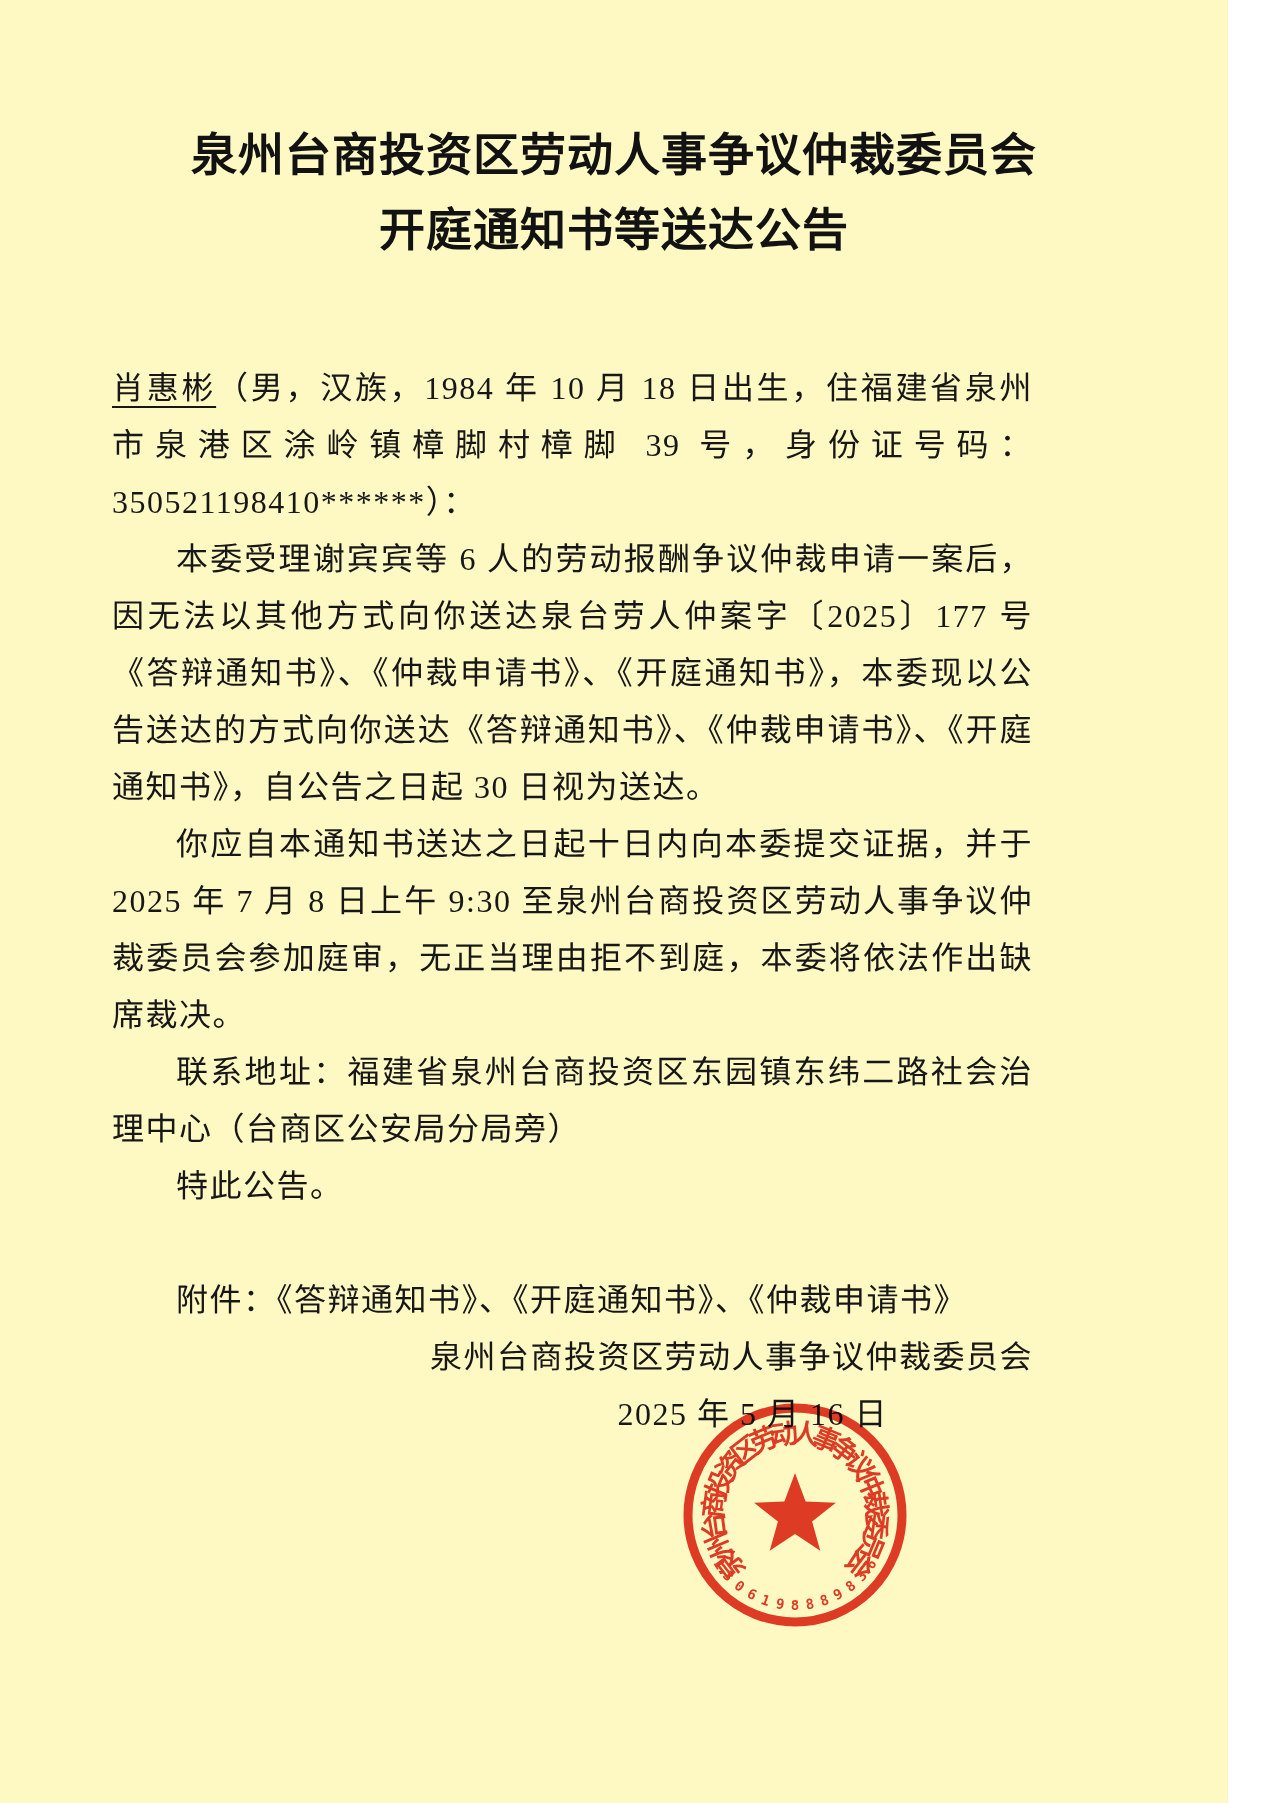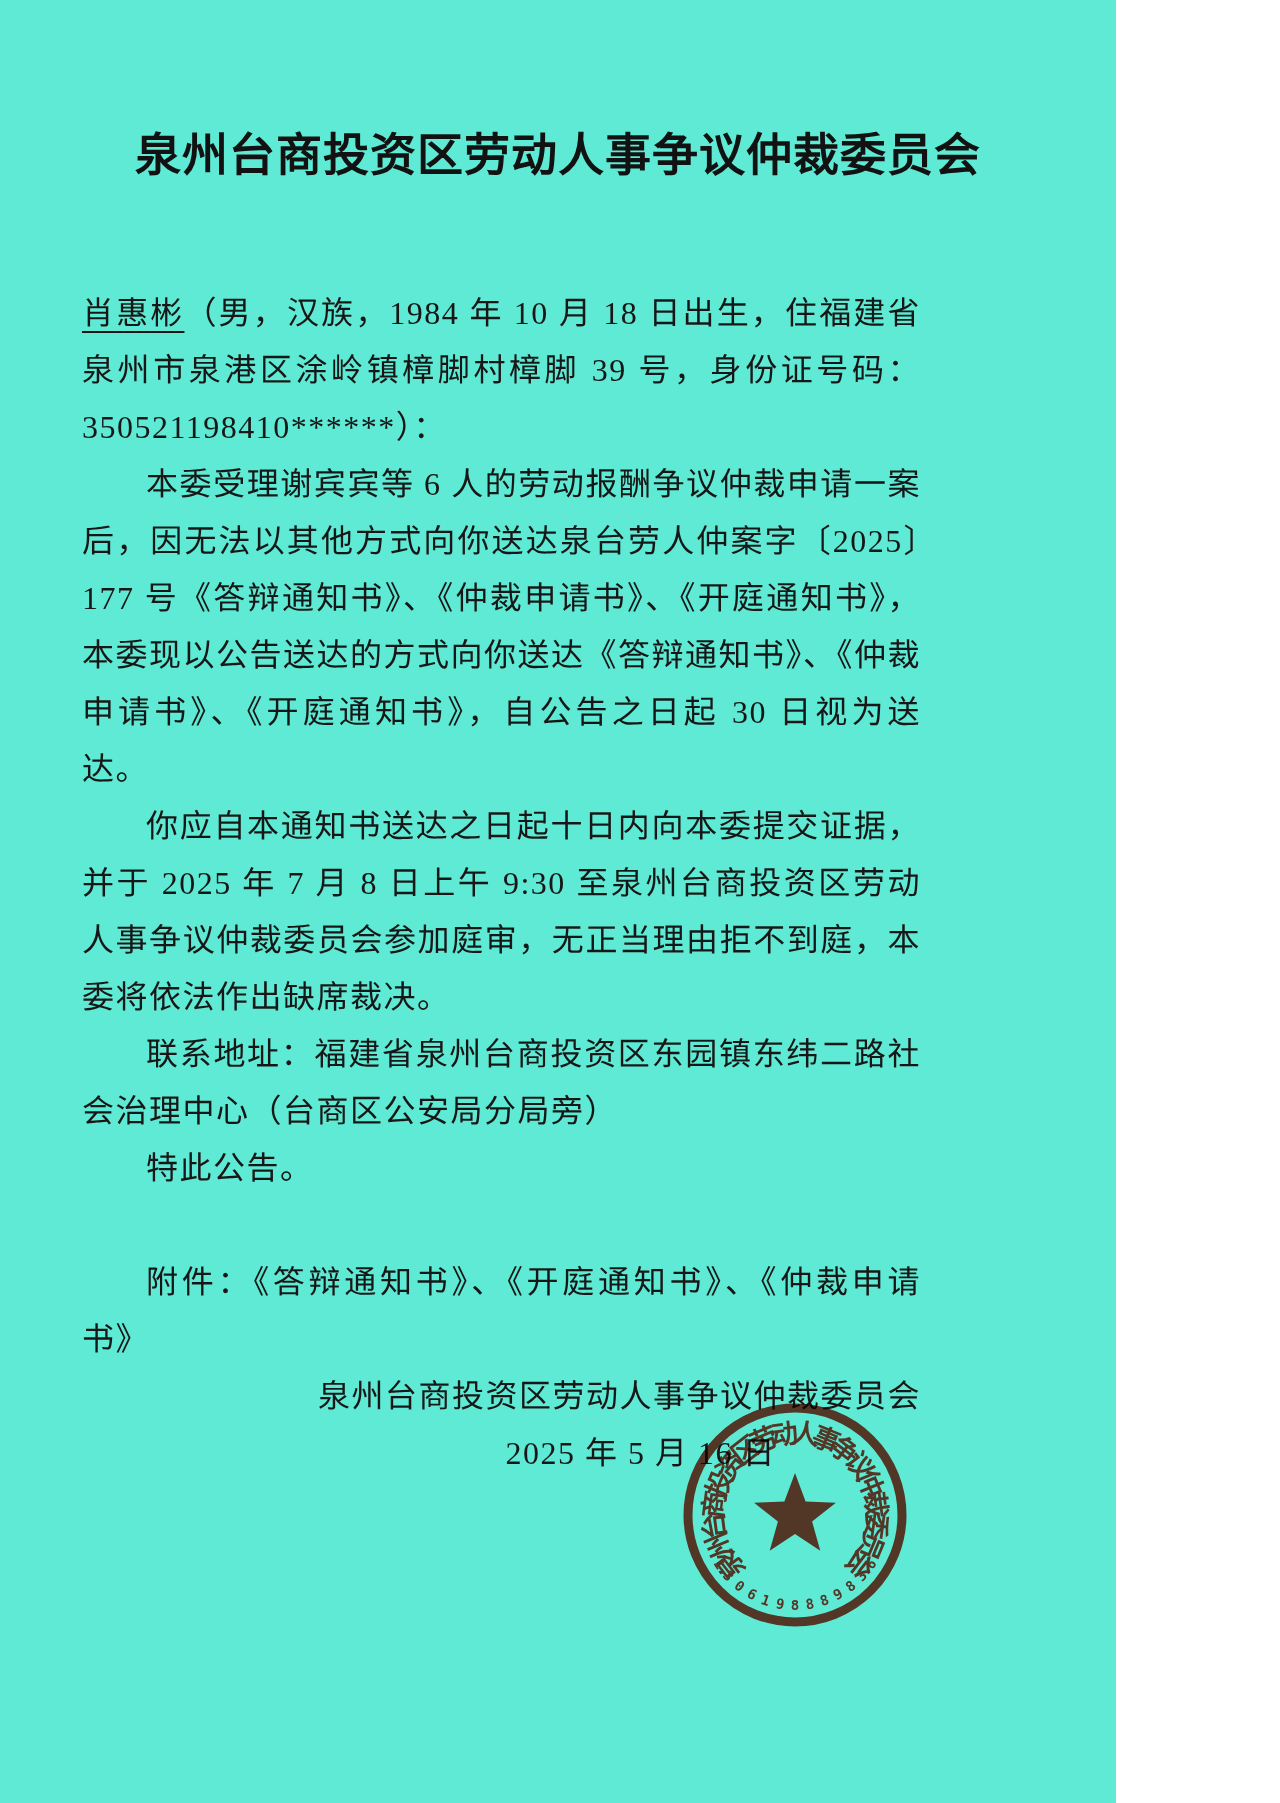--- a/index.html
+++ b/index.html
@@ -1,34 +1,34 @@
 <!DOCTYPE html>
 <html lang="zh-CN"><head>
 <meta charset="utf-8">
 <style>
   html,body{margin:0;padding:0;background:#ffffff;}
   .page{
     position:relative;
-    width:1116px;height:1803px;
-    background:#5eead4;
+    width:1228px;height:1803px;
+    background:#fef9c3;
     overflow:hidden;
     font-family:"Liberation Serif","DejaVu Serif",serif;
     color:#161616;
   }
   .title{
     padding-top:118px;
     text-align:center;
     font-size:46px;
     line-height:75px;
     font-weight:700;
     letter-spacing:1px;
     color:#121212;
   }
   .content{
-    margin:92px 195px 0 82px;
+    margin:92px 195px 0 112px;
     font-size:32px;
     line-height:57px;
     letter-spacing:1.5px;
     text-align:justify;
     text-justify:inter-character;
     color:#171717;
   }
   .content p{margin:0;text-indent:2em;}
   .content p.no-indent{text-indent:0;}
   .u{
@@ -61,20 +61,21 @@
     font-family:"DejaVu Sans Mono","Liberation Mono",monospace;
   }
 </style>
 </head>
 <body>
 
 <div class="page">
 
   <div class="title">
     <div>泉州台商投资区劳动人事争议仲裁委员会</div>
+    <div>开庭通知书等送达公告</div>
   </div>
 
   <div class="content">
 
     <p class="no-indent"><span class="u">肖惠彬</span><span>（男，汉族，1984 年 10 月 18 日出生，住福建省泉州市泉港区涂岭镇樟脚村樟脚 39 号，身份证号码：350521198410******）：</span></p>
 
     <p>本委受理谢宾宾等 6 人的劳动报酬争议仲裁申请一案后，因无法以其他方式向你送达泉台劳人仲案字〔2025〕177 号《答辩通知书》、《仲裁申请书》、《开庭通知书》，本委现以公告送达的方式向你送达《答辩通知书》、《仲裁申请书》、《开庭通知书》，自公告之日起 30 日视为送达。</p>
 
     <p>你应自本通知书送达之日起十日内向本委提交证据，并于 2025 年 7 月 8 日上午 9:30 至泉州台商投资区劳动人事争议仲裁委员会参加庭审，无正当理由拒不到庭，本委将依法作出缺席裁决。</p>
 

